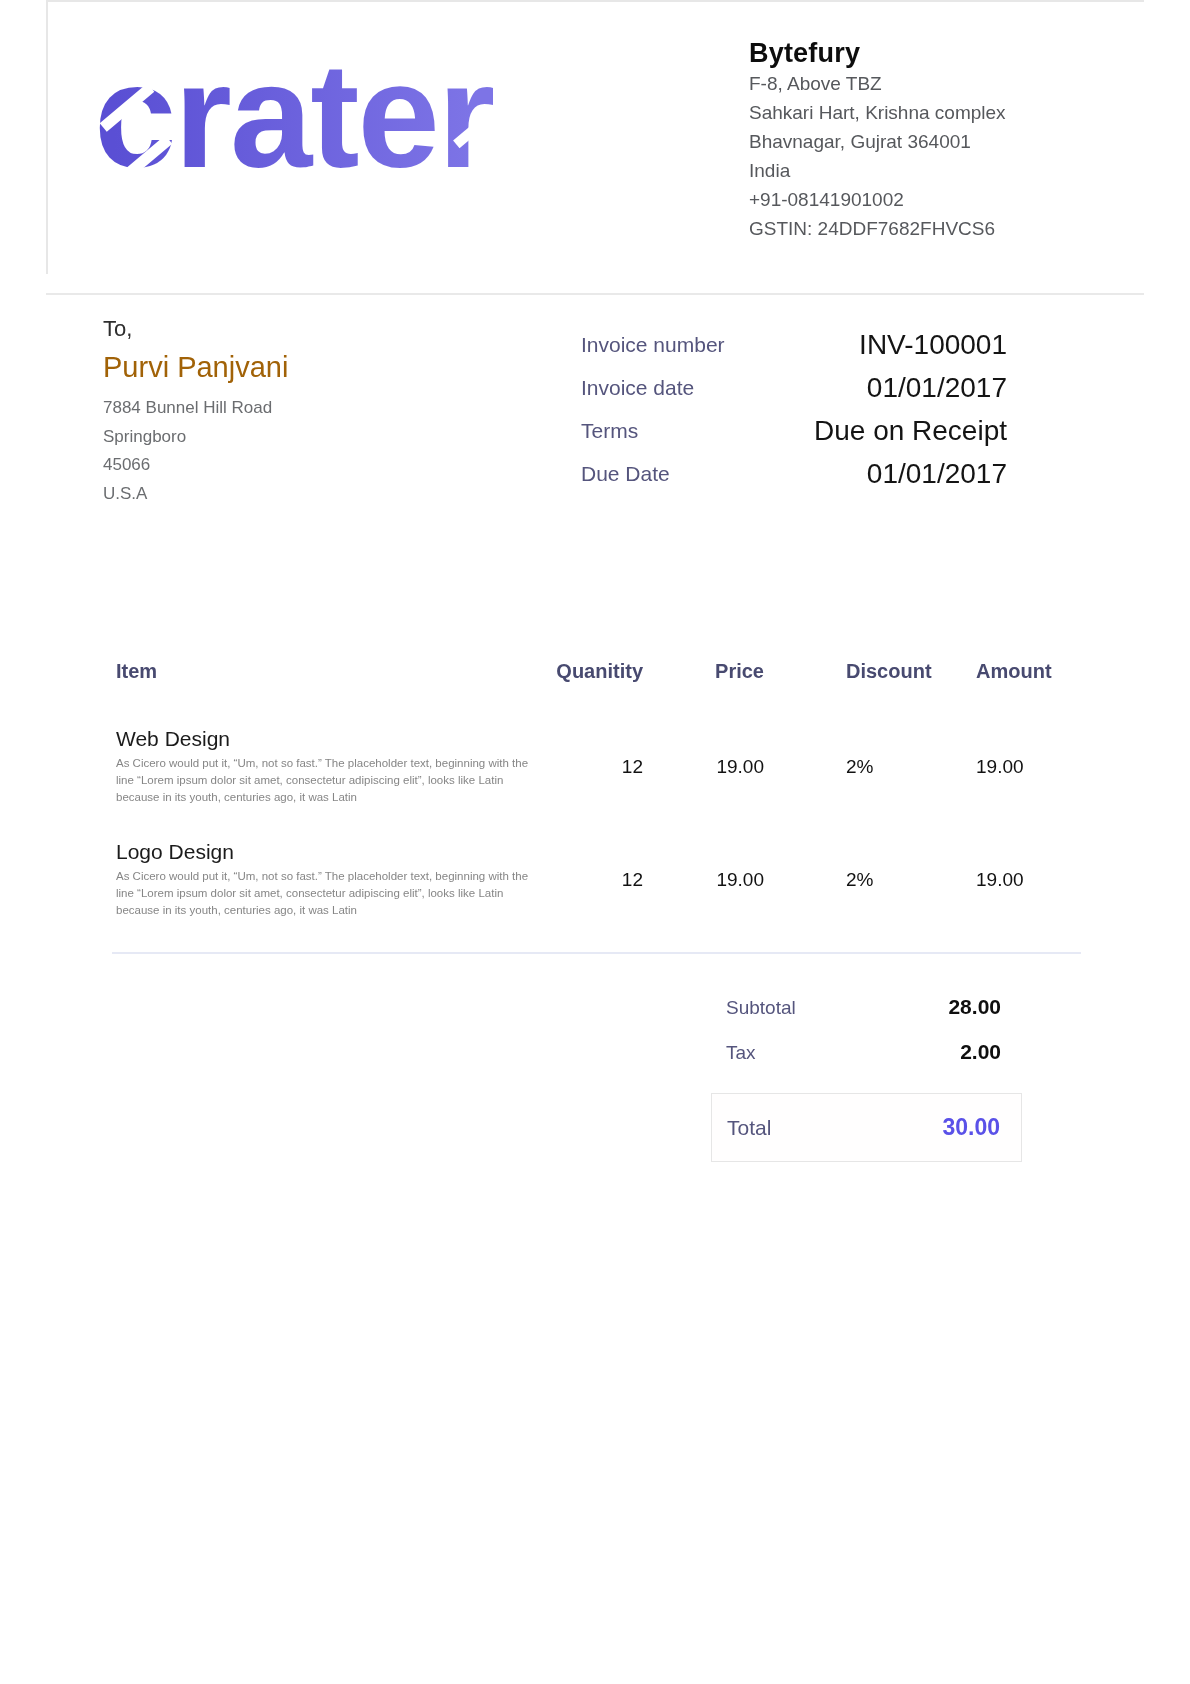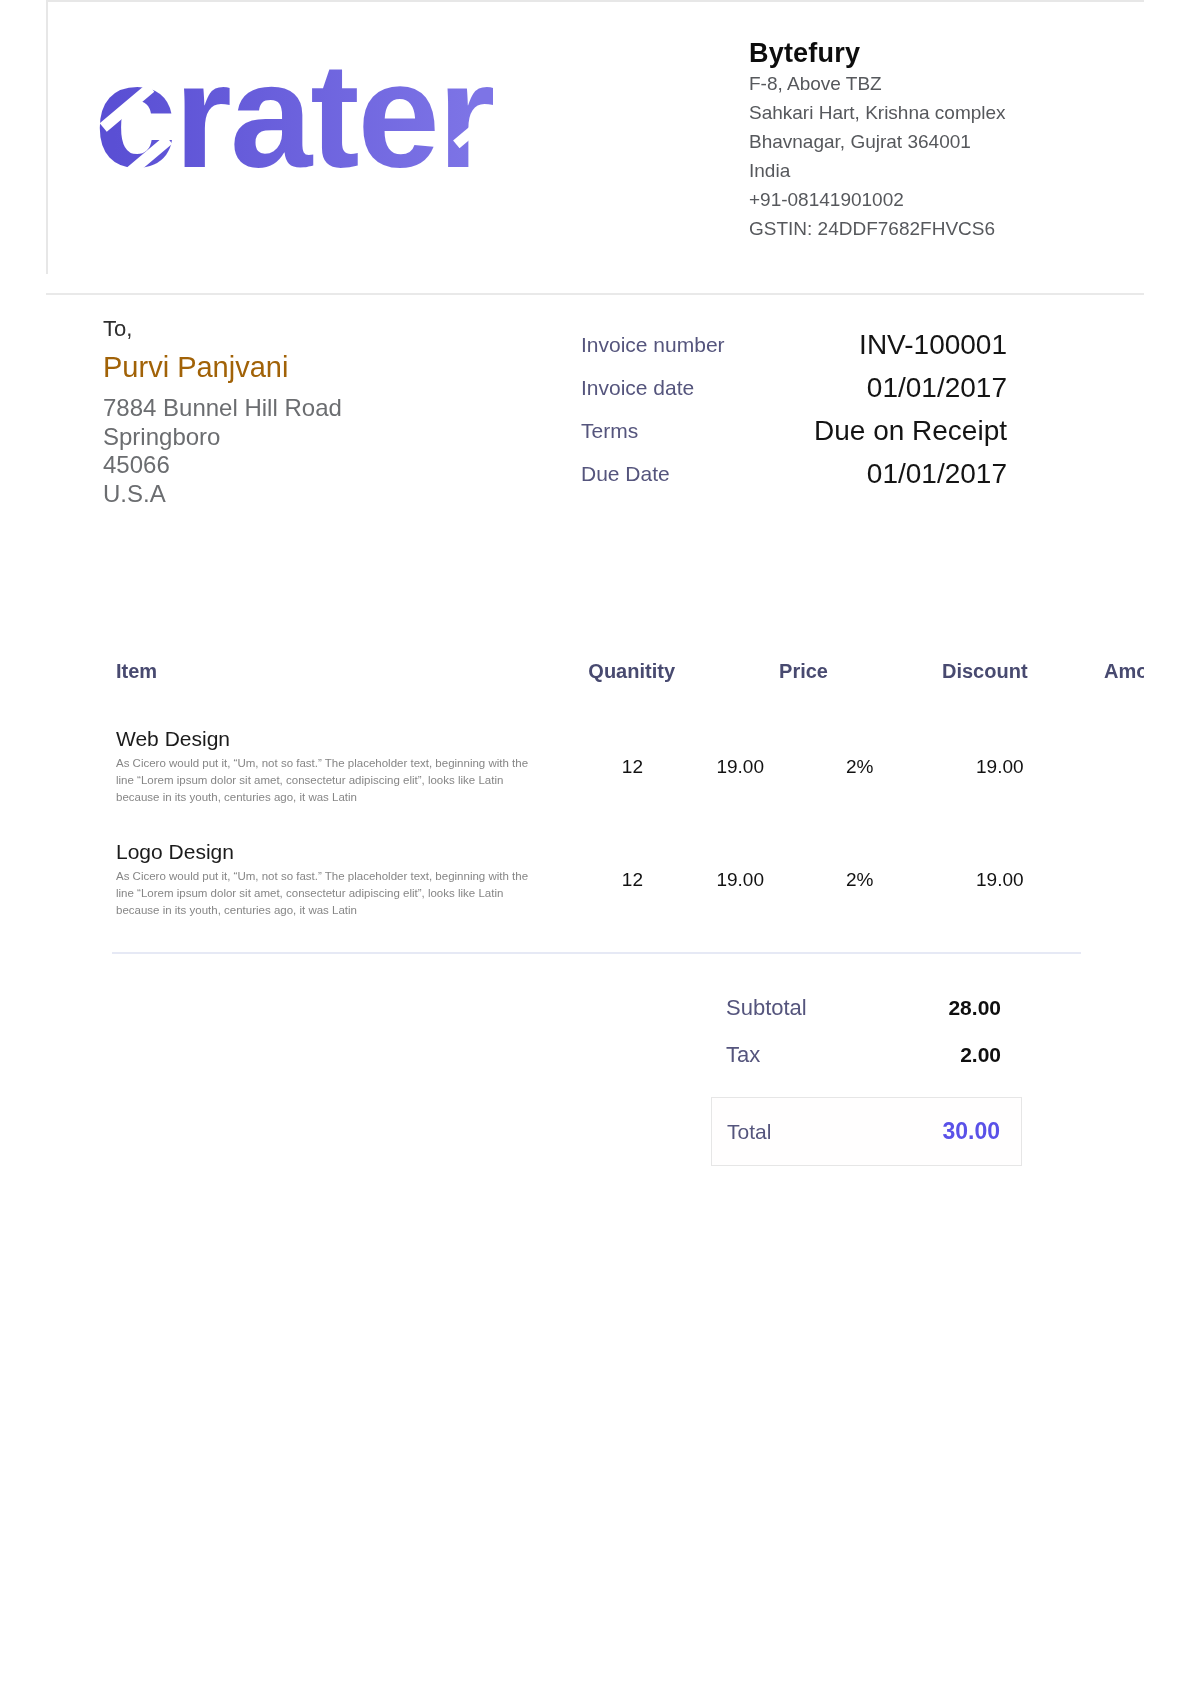--- a/index.html
+++ b/index.html
@@ -73,31 +73,31 @@
     font-size: 19px;
     line-height: 29px;
     color: #56585c;
   }
 
   
   .meta-section { display: flex; margin-top: 19px; }
   .bill-to { margin-left: 57px; flex: 1 1 auto; }
   .to-label { font-size: 22px; color: #2e2e2e; line-height: 30px; }
   .customer-name { font-size: 29px; font-weight: 500; color: #a16207; margin: 7px 0 10px; }
-  .customer-line { font-size: 24px; line-height: 28.5px; color: #6b6d70; }
+  .customer-line { font-size: 17px; line-height: 28.5px; color: #6b6d70; }
 
   .invoice-meta { width: 426px; margin-right: 137px; margin-top: 18px; flex: 0 0 auto; }
   .meta-row { display: flex; justify-content: space-between; align-items: center; margin-bottom: 17px; }
   .meta-label { font-size: 21px; color: var(--label, #55557d); line-height: 26px; }
   .meta-value { font-size: 28px; color: #141414; font-weight: 500; line-height: 26px; }
 
   
   .items { margin: 150px 143px 0 70px; }
   .tgrid { display: grid; grid-template-columns: 430px 97px 121px 212px 1fr; }
-  .thead { margin-bottom: 41px; gap: 32px; }
+  .thead { margin-bottom: 41px; }
   .th {
     font-size: 20px;
     font-weight: 700;
     color: var(--table-header, #484a70);
     line-height: 27px;
   }
   .c-left { text-align: left; }
   .c-right { text-align: right; }
   .c-disc { text-align: left; padding-left: 82px; }
 
@@ -123,21 +123,21 @@
     margin: 17px 63px 0 66px;
   }
 
   
   .totals { width: 311px; margin: 41px 122px 0 auto; }
   .totals-row {
     display: flex; justify-content: space-between; align-items: baseline;
     padding: 0 0 0 15px;
     margin-bottom: 21px;
   }
-  .totals-label { font-size: 22px; color: var(--label, #55557d); }
+  .totals-label { font-size: 19px; color: var(--label, #55557d); }
   .totals-value { font-size: 21px; font-weight: 700; color: #0f0f0f; }
   .total-box {
     margin-top: 29px;
     border: 1px solid #e6e6e6;
     background: #fffefe;
     padding: 20px 0 20px 15px;
     display: flex; justify-content: space-between; align-items: baseline;
   }
   .total-label { font-size: 21px; color: var(--label, #55557d); }
   .total-value { font-size: 23px; font-weight: 700; color: var(--accent, #5a51e8); padding-right: 0; }

